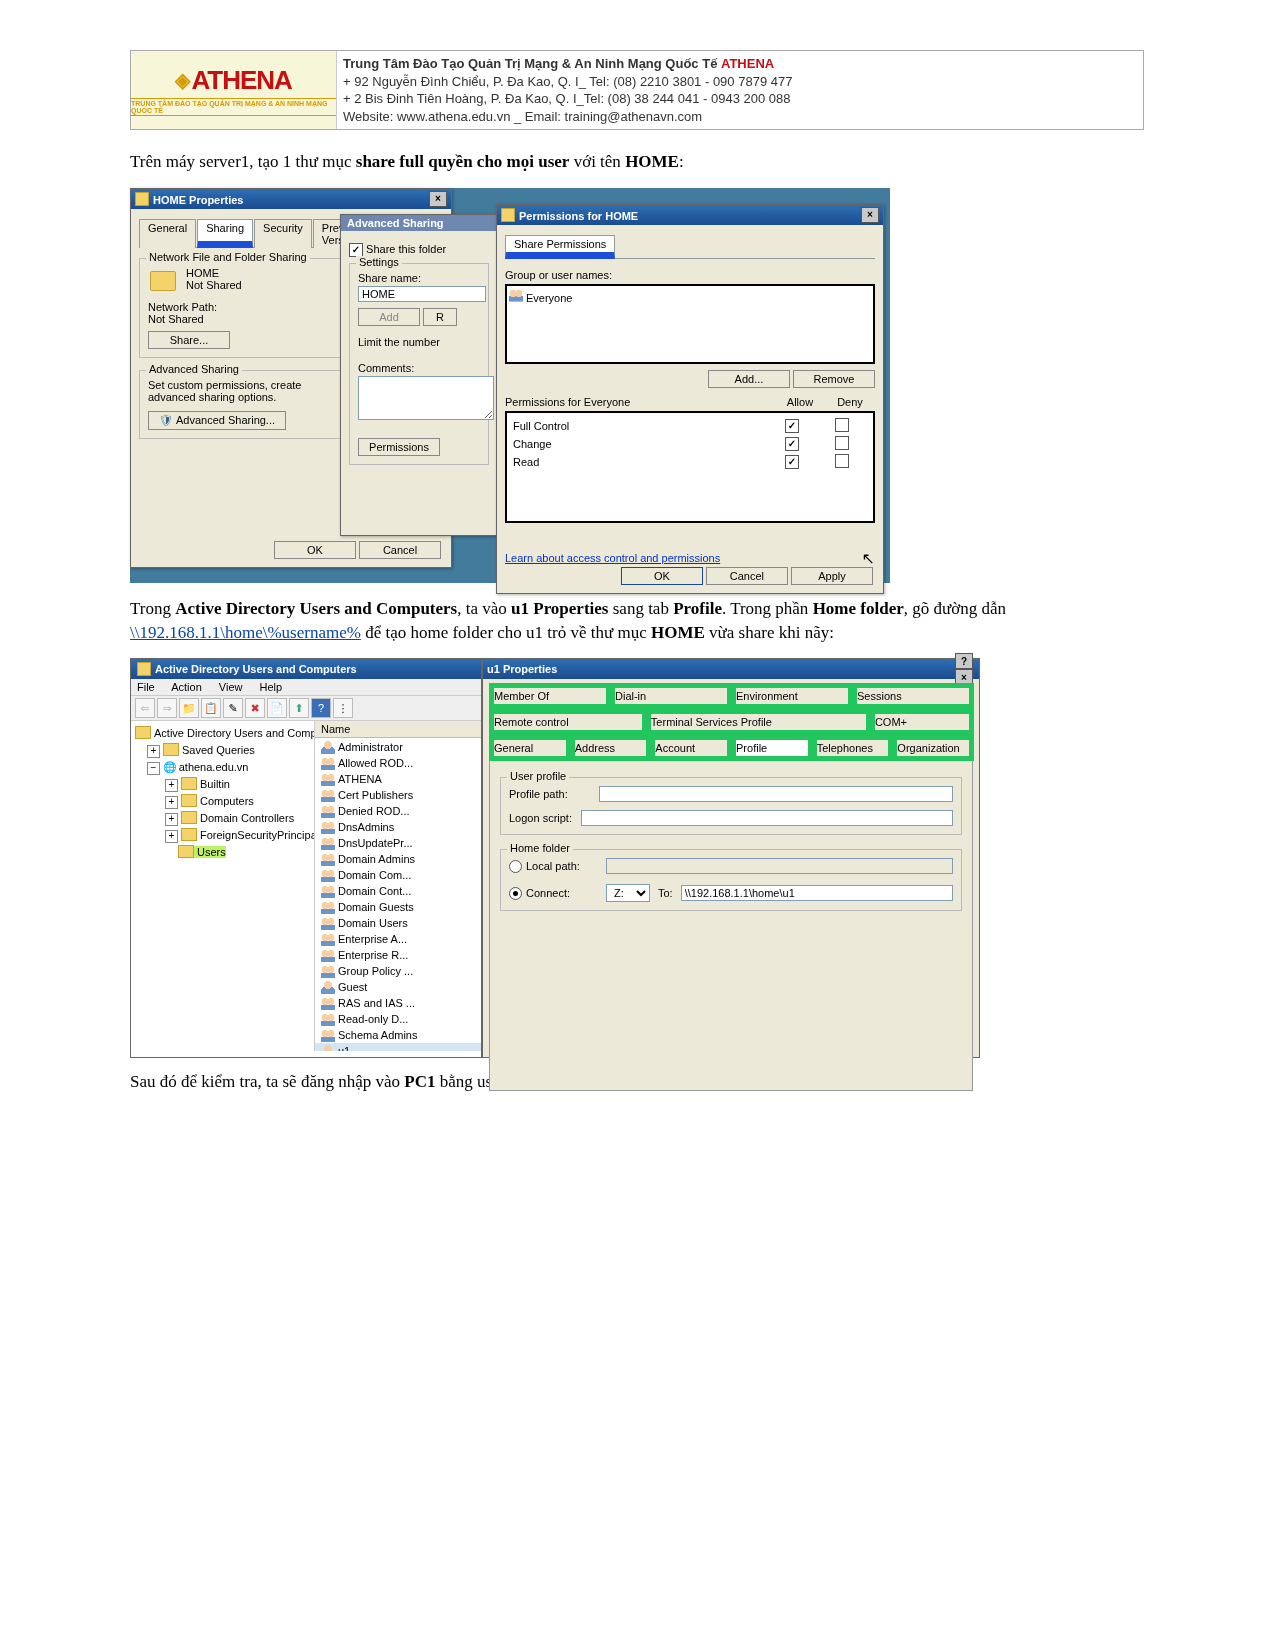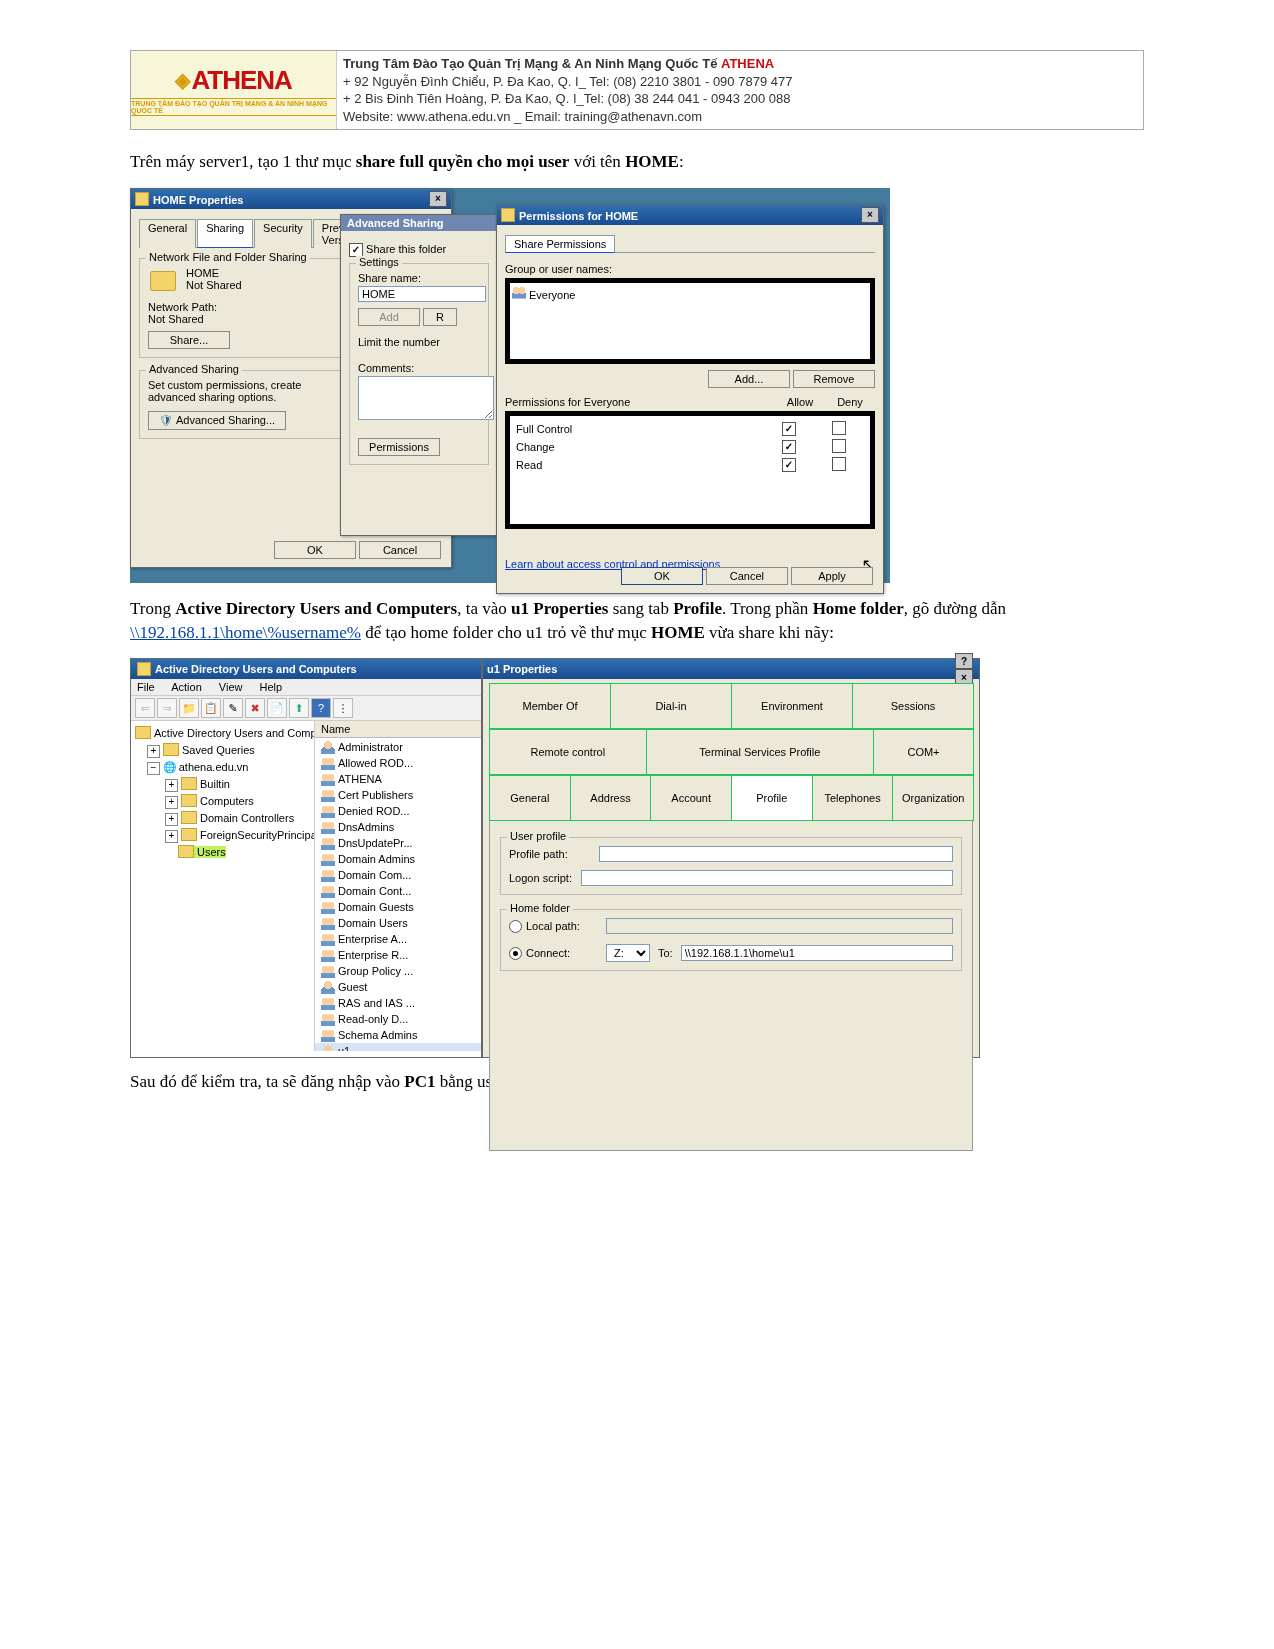--- a/index.html
+++ b/index.html
@@ -120,21 +120,21 @@
   }
   .tab {
     padding: 2px 8px;
     border: 1px solid #919b9c;
     border-bottom: none;
     margin-right: 1px;
     background: #ece9d8;
     position: relative;
     top: 1px;
   }
-  .tab.active { background: #fefefe; border-bottom: 1px solid #1d4ed8; }
+  .tab.active { background: #fefefe; border-bottom: 7px solid #1d4ed8; }
   .groupbox {
     border: 1px solid #bbb;
     padding: 8px;
     margin-top: 6px;
     position: relative;
   }
   .groupbox .legend {
     position: absolute;
     top: -8px; left: 6px;
     background: #ece9d8;
@@ -168,21 +168,21 @@
     content: "";
     position: absolute;
     left: 2px; top: 4px;
     width: 24px; height: 18px;
     background: #f4d36b;
     border: 1px solid #c8a030;
     border-radius: 2px;
   }
   .listbox {
     background: #fff;
-    border: 5px solid #000000;
+    border: 2px solid #000000;
   }
   .chk {
     width: 12px; height: 12px;
     border: 1px solid #555;
     background: #fff;
     display: inline-flex;
     align-items: center; justify-content: center;
     font-size: 10px;
     line-height: 1;
   }
@@ -297,23 +297,23 @@
     left: 352px; top: 0;
     width: 496px; height: 398px;
     background: #ece9d8;
     border: 1px solid #666;
   }
   .u1props .titlebar-xp { justify-content: space-between; }
   .tabrows { padding: 4px 6px 0 6px; }
   .tabrow { display: flex; font-size: 11px; }
   .tabrow .tab2 {
     flex: 1;
-    text-align: center;
-    border: 1px solid #22c55e;
-    padding: 16px 0;
+    text-align: left;
+    border: 5px solid #22c55e;
+    padding: 2px 0;
     background: #ece9d8;
     margin-right: -1px;
   }
   .tabrow .tab2.active { background: #fff; }
   .u1body {
     border: 1px solid #919b9c;
     border-top: none;
     margin: 0 6px 6px 6px;
     height: 330px;
     background: #ece9d8;

